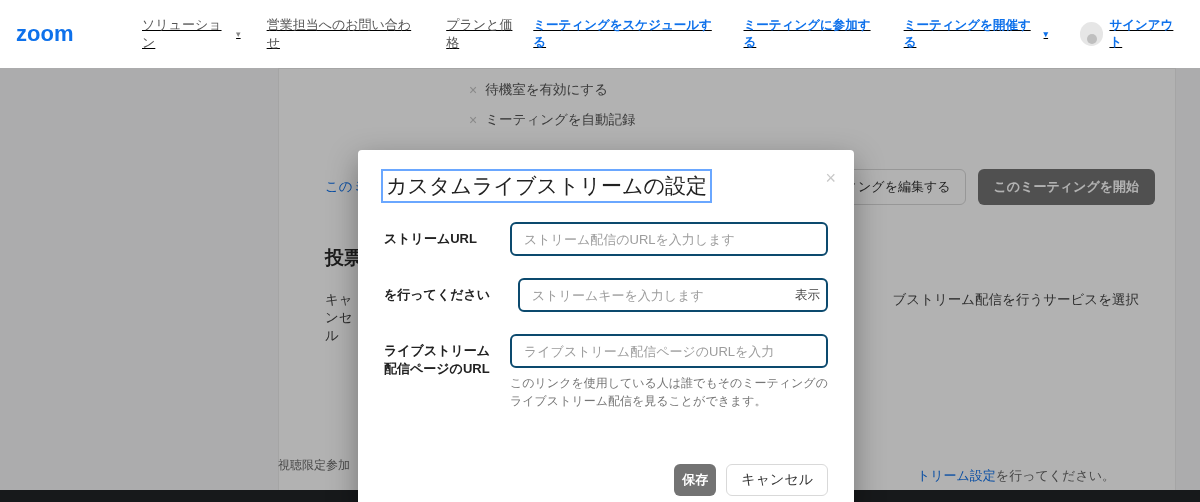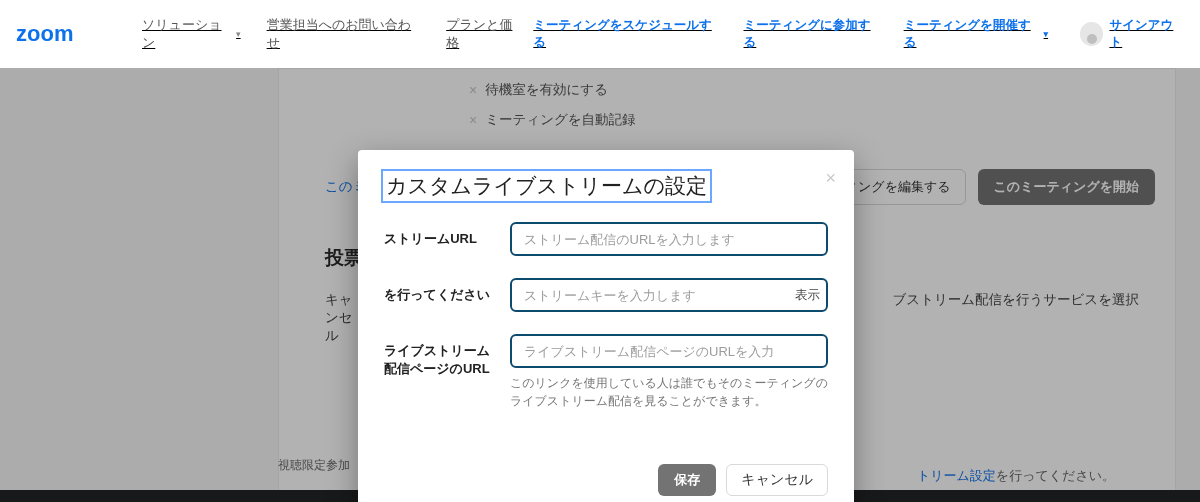--- a/index.html
+++ b/index.html
@@ -135,31 +135,31 @@
     width: 110px; font-size: 13px; font-weight:700; color:#222; padding-top:8px;
     line-height: 1.35;
   }
   .form-field { flex:1; }
   .form-field input[type="text"] {
     width: 100%; height: 34px;
     border: 2px solid #0c4a6e; border-radius: 6px;
     padding: 0 12px; font-size: 13px; color:#333;
   }
   .form-field input::placeholder { color:#9c9c9c; }
-  .input-with-btn { position:relative; }
+  .input-with-btn { position:relative;margin-left:8px; }
   .input-with-btn .show-btn {
     position:absolute; right:8px; top:50%; transform:translateY(-50%);
     background:none; border:none; font-size:12.5px; color:#444; cursor:pointer;
   }
   .helper-text { font-size: 12px; color:#767676; margin-top:6px; line-height:1.5; }
 
   .modal-actions {
     display:flex; justify-content:flex-end; gap:10px; margin-top: 54px;
   }
-  .modal-actions .btn-primary { padding: 7px 16px; font-size:13px; }
+  .modal-actions .btn-primary { padding: 7px 8px; font-size:13px; }
   .modal-actions .btn-outline { padding: 6px 14px; font-size:14px; }
 
 </style>
 </head>
 <body>
 
 <div class="topnav">
   <div class="logo">
     <svg viewBox="0 0 92 22" width="92" height="22" aria-hidden="true">
       <text x="0" y="18" font-family="Arial, Helvetica, sans-serif" font-size="22" font-weight="700" fill="#0e71eb" letter-spacing="0">zoom</text>

